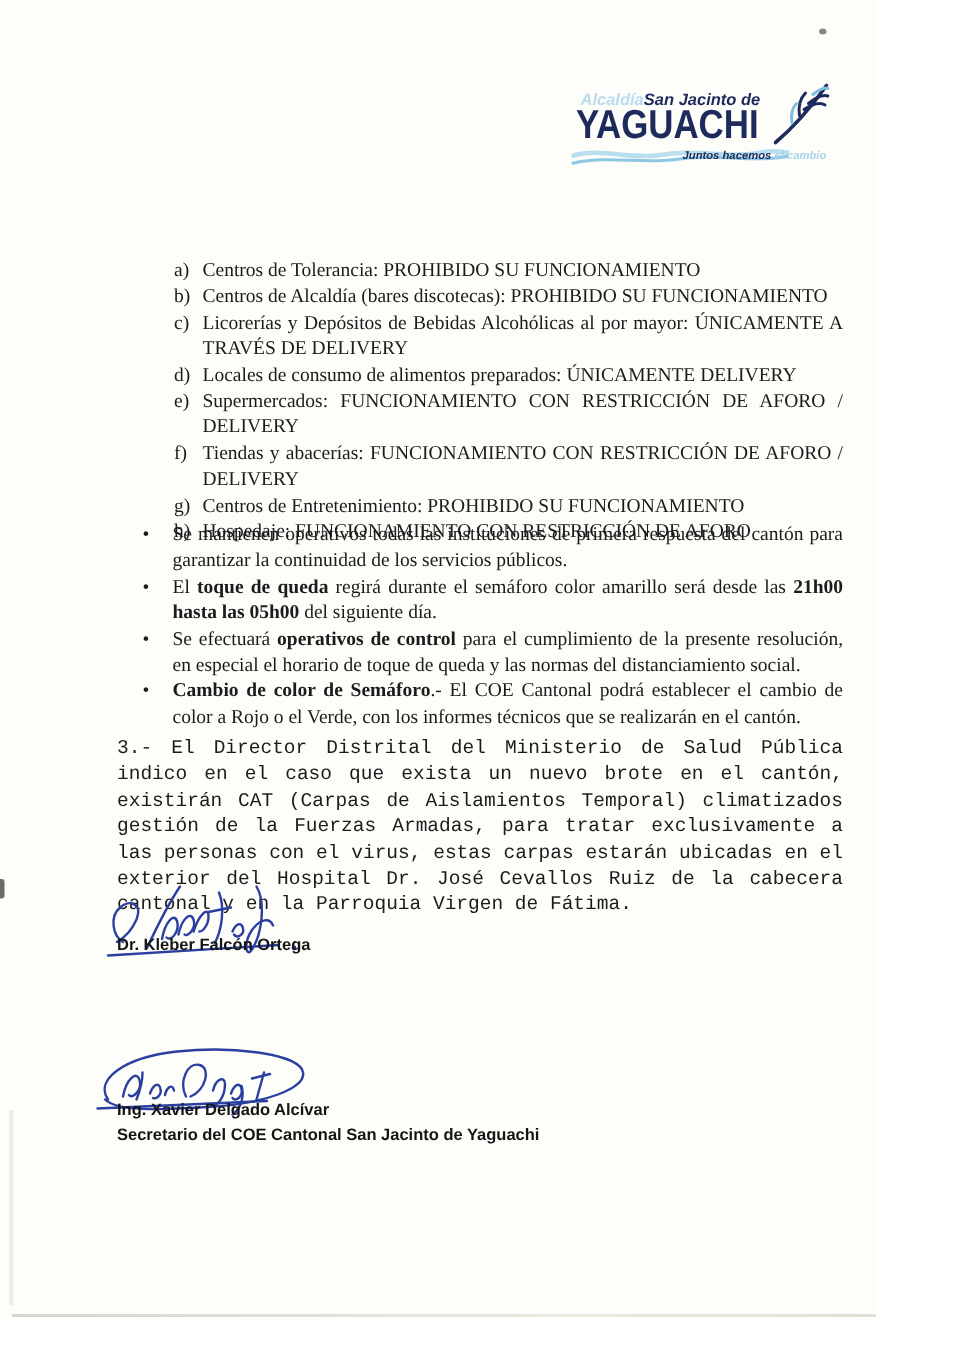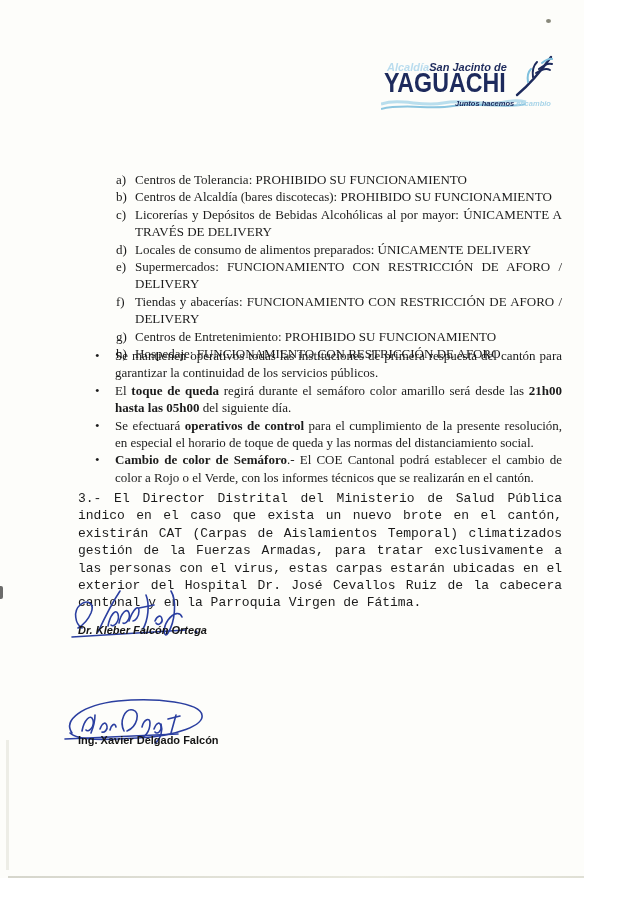--- a/index.html
+++ b/index.html
@@ -43,21 +43,21 @@
   .para3 { position:absolute; left:78px; top:477px; width:484px;font-family:Liberation Mono, monospace; }
   b { font-weight:bold; }
   
   .sig-svg { position:absolute; }
   .sig1-svg { left:68px; top:586px; }
   .sig2-svg { left:58px; top:696px; }
   .sig-name, .sig-title {
     position:absolute; left:78px; font-family:"Liberation Sans",sans-serif;
     font-size:11px; font-weight:bold; color:#151515; white-space:nowrap;
   }
-  .sig1-name { top:624px;font-style:italic; }
+  .sig1-name { top:624px; }
   .sig1-title { top:641px; }
   .sig2-name { top:734px; }
   .sig2-title { top:751px; }
   
   .page-bottom-edge { position:absolute; left:8px; top:876px; width:624px; height:2px;
     background:linear-gradient(to right,#cfcfc4,#e6e6da 60%,#d8d8cc); opacity:.85; }
   .below-edge { position:absolute; left:0; top:878px; width:640px; height:28px; background:#ffffff; }
   .speck-top { position:absolute; left:546px; top:19px; width:5px; height:4px;
     background:#6a6a5a; border-radius:50%; opacity:.8; }
   .edge-mark-left { position:absolute; left:0px; top:586px; width:3px; height:13px;
@@ -176,21 +176,22 @@
       <path d="M52,34 c1,-5 5,-8 6,-3"></path>
       <path d="M66,35 C61,25 67,12 75,14 C83,16 79,31 69,35"></path>
       <path d="M84,31 c2,-8 8,-10 8,-4 c0,8 -6,17 -10,13"></path>
       <path d="M96,33 c2,-6 6,-8 7,-3 c1,5 -4,9 -6,6"></path>
       <path d="M103,28 c2,6 0,15 -6,19"></path>
       <path d="M118,19 L113,37"></path>
       <path d="M110,23 L122,20"></path>
       <path d="M7,43 L120,38"></path>
     </g>
   </svg>
-  <div class="sig-name sig2-name">Ing. Xavier Delgado Falcón</div>
+  <div class="sig-name sig2-name">Ing. Xavier Delgado Alcívar</div>
+  <div class="sig-title sig2-title">Secretario del COE Cantonal San Jacinto de Yaguachi</div>
 
   <div class="page-bottom-edge"></div>
   <div class="below-edge"></div>
   <div class="speck-top"></div>
   <div class="edge-mark-left"></div>
   <div class="left-shade"></div>
 
 </div>
 
 </body></html>

